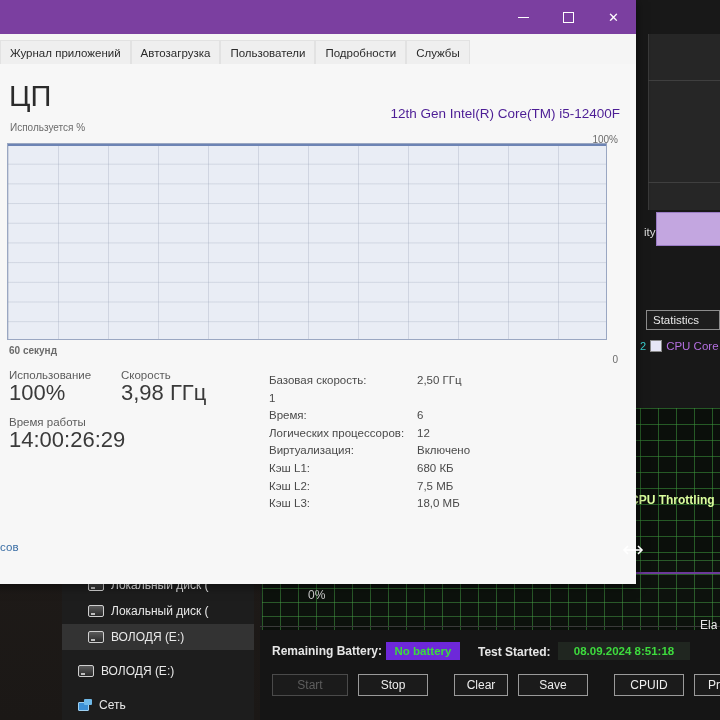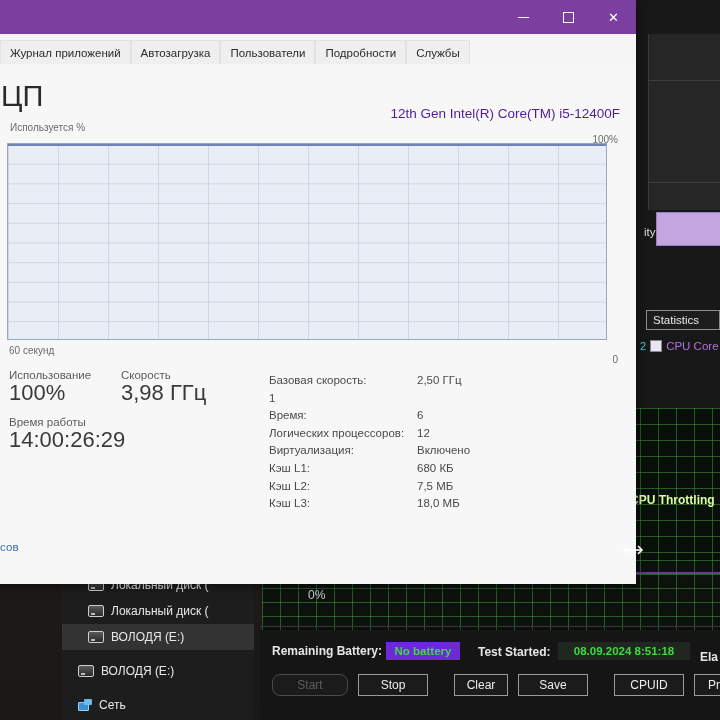--- a/index.html
+++ b/index.html
@@ -76,28 +76,28 @@
   #chart-sep{left:260px;top:626px;width:460px;height:1px;background:#3a3a3a;}
 
   
   #bench-bottom{left:260px;top:630px;width:460px;height:90px;background:#151515;}
   #battery-row{left:272px;top:644px;display:flex;align-items:center;gap:0;}
   .bb-label{color:#e6e6e6;font-size:12px;font-weight:bold;white-space:nowrap;}
   .bb-value{color:#3ddb3d;font-size:11.5px;font-weight:bold;white-space:nowrap;}
   #no-battery{left:386px;top:642px;width:74px;height:18px;background:#6d28d9;display:flex;align-items:center;justify-content:center;}
   #test-started-label{left:478px;top:645px;}
   #test-started-box{left:558px;top:642px;width:132px;height:18px;background:#202620;display:flex;align-items:center;justify-content:center;}
-  #elapsed-label{left:700px;top:650px;color:#e6e6e6;font-size:12px;white-space:nowrap;overflow:hidden;font-weight:bold;}
+  #elapsed-label{left:700px;top:618px;color:#e6e6e6;font-size:12px;white-space:nowrap;overflow:hidden;}
   #btn-row{left:272px;top:674px;display:flex;align-items:center;gap:0;}
   .bench-btn{
     height:22px;border:1px solid #9a9a9a;background:#1b1b1b;color:#ededed;
     font-size:12px;display:flex;align-items:center;justify-content:center;
     box-sizing:border-box;
   }
-  .bench-btn.disabled{color:#5e5e5e;border-color:#4a4a4a;border-radius:8px;}
+  .bench-btn.disabled{color:#5e5e5e;border-color:#4a4a4a;}
 
   
   #explorer{left:62px;top:572px;width:192px;height:148px;background:#1d1d1d;}
   #explorer-top-line{left:62px;top:572px;width:658px;height:2px;background:#6c3a9a;}
   .exp-item{
     height:26px;display:flex;align-items:center;gap:7px;padding-left:16px;
     color:#e8e8e8;font-size:12px;white-space:nowrap;box-sizing:border-box;
   }
   .exp-item.indent{padding-left:26px;}
   .exp-item.sel{background:#333333;}
@@ -130,41 +130,41 @@
   }
   .tm-tab{
     height:24px;padding:0 9px;display:flex;align-items:center;
     font-size:11.5px;color:#2b2b2b;white-space:nowrap;
     border-left:1px solid #e2e2e2;border-top:1px solid #e2e2e2;border-right:1px solid #e2e2e2;
     background:#efefef;box-sizing:border-box;
   }
 
   #tm-content{position:absolute;left:31px;top:64px;width:639px;height:520px;background:#f7f7f7;}
 
-  #cpu-title{position:absolute;left:4px;top:16px;font-size:29px;color:#2b2b2b;text-align:right;}
+  #cpu-title{position:absolute;left:12px;top:16px;font-size:29px;color:#2b2b2b;text-align:right;}
   #cpu-model{position:absolute;right:16px;top:42px;font-size:13.5px;color:#4c1d95;white-space:nowrap;}
   #util-label{position:absolute;left:13px;top:58px;font-size:10px;color:#6b6b6b;}
   #pct100{position:absolute;right:18px;top:70px;font-size:10px;color:#6b6b6b;}
 
   #graph{
     position:absolute;left:10px;top:79px;width:600px;height:197px;
     border:1px solid #9aa7c2;box-sizing:border-box;
     background:#eef1f6;
     overflow:hidden;
   }
   #graph-grid{
     position:absolute;left:0;top:0;width:100%;height:100%;
     background-image:
       linear-gradient(to right, rgba(150,160,180,.30) 1px, transparent 1px),
       linear-gradient(to bottom, rgba(150,160,180,.30) 1px, transparent 1px);
     background-size:50.0px 19.7px;
   }
   #graph-fill{position:absolute;left:0;top:0;width:100%;height:100%;background:#e9edf5;}
   #graph-line{position:absolute;left:0;top:0;width:100%;height:2px;background:#6d84b4;}
-  #sec-label{position:absolute;left:12px;top:281px;font-size:10px;color:#6b6b6b;}
+  #sec-label{position:absolute;left:12px;top:281px;font-size:10px;color:#6b6b6b;font-weight:bold;}
   #zero-label{position:absolute;right:18px;top:290px;font-size:10px;color:#6b6b6b;}
 
   
   .stat-label{font-size:11.5px;color:#5c5c5c;white-space:nowrap;}
   .stat-value{font-size:22px;color:#3a3a3a;white-space:nowrap;line-height:1.05;}
   #stats-left{position:absolute;left:12px;top:305px;width:250px;}
   .stat-row{display:flex;}
   .stat-cell{margin-right:0;}
 
   #spec-table{position:absolute;left:272px;top:308px;width:330px;}

